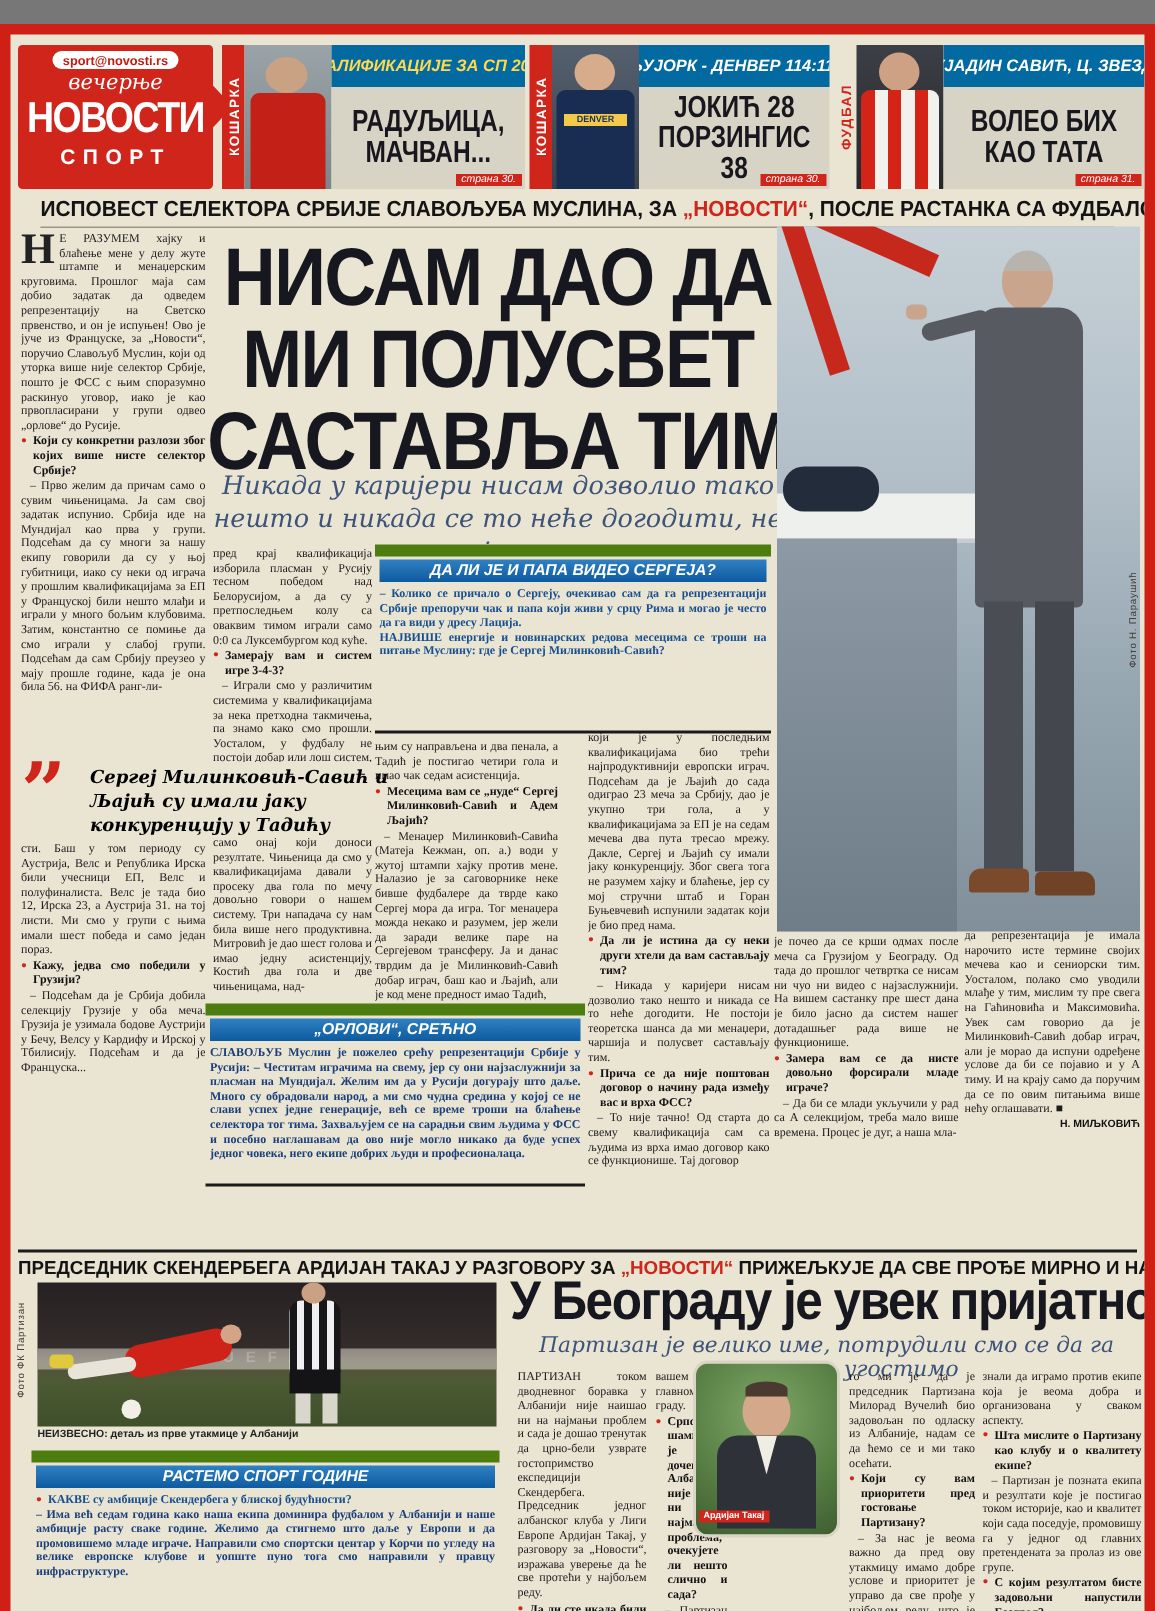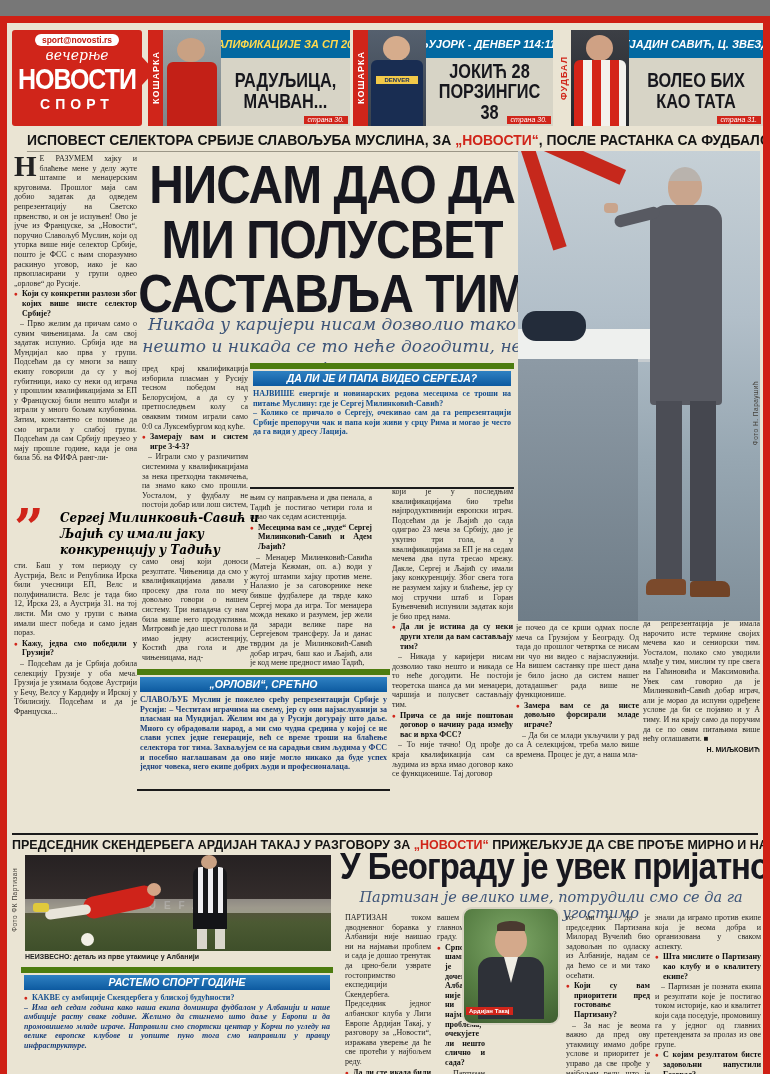--- a/index.html
+++ b/index.html
@@ -59,21 +59,21 @@
     font-family:"Liberation Sans",sans-serif;font-weight:900;font-size:47px;line-height:47px;
     letter-spacing:-1px;color:#17171f;transform:scale(1.02,1.16);transform-origin:top center;}
   .deck{left:135px;top:290px;width:380px;height:50px;text-align:center;
     font-family:"DejaVu Serif",serif;font-style:italic;font-size:17px;line-height:22px;color:#3d5478;}
   .pullquote{left:7px;top:487px;width:250px;height:48px;}
   .pq-mark{position:absolute;left:0;top:-8px;font-size:52px;font-weight:bold;color:#d0251a;
     font-family:"DejaVu Serif",serif;line-height:52px;}
   .pq-text{position:absolute;left:46px;top:0;right:0;font-style:italic;font-weight:bold;
     font-size:12px;line-height:16px;color:#000000;font-family:"DejaVu Serif",serif;}
   
-  .bluebox{box-sizing:border-box;border-top:6px solid #4d7c0f;border-bottom:2px solid #1b1b1b;
+  .bluebox{box-sizing:border-box;border-top:8px solid #4d7c0f;border-bottom:2px solid #1b1b1b;
     background:#eae4d3;padding:2px 3px;}
   .bluebox .bar{background:linear-gradient(180deg,#2f81c2,#0d5aa0);color:#fff;text-align:center;
     font-family:"Liberation Sans",sans-serif;font-weight:bold;font-style:italic;font-size:10.5px;
     line-height:15px;height:15px;margin-bottom:3px;}
   .bluebox .btext{font-size:8px;line-height:9.6px;text-align:justify;color:#17508f;font-weight:bold;overflow:hidden;}
   .bluebox .btext p{margin:0;}
   .bluebox .btext p.q{padding-left:8px;position:relative;}
   .bluebox .btext p.q::before{content:"●";color:#d0251a;position:absolute;left:0;top:0;font-size:6.5px;}
   
   .vcred{writing-mode:vertical-rl;transform:rotate(180deg);font-family:"Liberation Sans",sans-serif;
@@ -204,22 +204,22 @@
     <p>– Играли смо у различитим системима у квалификацијама за нека претходна такмичења, па знамо како смо прошли. Уосталом, у фудбалу не постоји добар или лош систем, већ</p>
   </div>
 
   <div class="abs bodycol" style="left:135px;top:534px;width:106px;height:108px;">
     <p class="first">само онај који доноси резултате. Чињеница да смо у квалификацијама давали у просеку два гола по мечу довољно говори о нашем систему. Три нападача су нам била више него продуктивна. Митровић је дао шест голова и имао једну асистенцију, Костић два гола и две чињеницама, над-</p>
   </div>
 
   <div class="abs bluebox" style="left:243px;top:340px;width:264px;height:126px;">
     <div class="bar">ДА ЛИ ЈЕ И ПАПА ВИДЕО СЕРГЕЈА?</div>
     <div class="btext">
+      <p>– Колико се причало о Сергеју, очекивао сам да га репрезентацији Србије препоручи чак и папа који живи у срцу Рима и могао је често да га види у дресу Лација.</p>
       <p>НАЈВИШЕ енергије и новинарских редова месецима се троши на питање Муслину: где је Сергеј Милинковић-Савић?</p>
-      <p>– Колико се причало о Сергеју, очекивао сам да га репрезентацији Србије препоручи чак и папа који живи у срцу Рима и могао је често да га види у дресу Лација.</p>
     </div>
   </div>
 
   <div class="abs bodycol" style="left:243px;top:470px;width:122px;height:176px;">
     <p class="first">њим су направљена и два пенала, а Тадић је постигао четири гола и имао чак седам асистенција.</p>
     <p class="q">Месецима вам се „нуде“ Сергеј Милинковић-Савић и Адем Љајић?</p>
     <p>– Менаџер Милинковић-Савића (Матеја Кежман, оп. а.) води у жутој штампи хајку против мене. Налазио је за саговорнике неке бивше фудбалере да тврде како Сергеј мора да игра. Тог менаџера можда некако и разумем, јер жели да заради велике паре на Сергејевом трансферу. Ја и данас тврдим да је Милинковић-Савић добар играч, баш као и Љајић, али је код мене предност имао Тадић,</p>
   </div>
 
   <div class="abs bluebox" style="left:130px;top:646px;width:253px;height:122px;">
@@ -227,21 +227,21 @@
     <div class="btext" style="color:#1b3f7a;">
       <p>СЛАВОЉУБ Муслин је пожелео срећу репрезентацији Србије у Русији: – Честитам играчима на свему, јер су они најзаслужнији за пласман на Мундијал. Желим им да у Русији догурају што даље. Много су обрадовали народ, а ми смо чудна средина у којој се не слави успех једне генерације, већ се време троши на блаћење селектора тог тима. Захваљујем се на сарадњи свим људима у ФСС и посебно наглашавам да ово није могло никако да буде успех једног човека, него екипе добрих људи и професионалаца.</p>
     </div>
   </div>
 
   <div class="abs bodycol" style="left:385px;top:464px;width:121px;height:346px;">
     <p class="first">који је у последњим квалификацијама био трећи најпродуктивнији европски играч. Подсећам да је Љајић до сада одиграо 23 меча за Србију, дао је укупно три гола, а у квалификацијама за ЕП је на седам мечева два пута тресао мрежу. Дакле, Сергеј и Љајић су имали јаку конкуренцију. Због свега тога не разумем хајку и блаћење, јер су мој стручни штаб и Горан Буњевчевић испунили задатак који је био пред нама.</p>
     <p class="q">Да ли је истина да су неки други хтели да вам састављају тим?</p>
     <p>– Никада у каријери нисам дозволио тако нешто и никада се то неће догодити. Не постоји теоретска шанса да ми менаџери, чаршија и полусвет састављају тим.</p>
     <p class="q">Прича се да није поштован договор о начину рада између вас и врха ФСС?</p>
-    <p>– То није тачно! Од прође до краја квалификација сам са људима из врха имао договор како се функционише. Тај договор</p>
+    <p>– То није тачно! Од старта до свему квалификација сам са људима из врха имао договор како се функционише. Тај договор</p>
   </div>
 
   <div class="abs bodycol" style="left:509px;top:600px;width:123px;height:210px;">
     <p class="first">је почео да се крши одмах после меча са Грузијом у Београду. Од тада до прошлог четвртка се нисам ни чуо ни видео с најзаслужнији. На вишем састанку пре шест дана је било јасно да систем нашег дотадашњег рада више не функционише.</p>
     <p class="q">Замера вам се да нисте довољно форсирали младе играче?</p>
     <p>– Да би се млади укључили у рад са А селекцијом, треба мало више времена. Процес је дуг, а наша мла-</p>
   </div>
 
   <div class="abs bodycol" style="left:636px;top:596px;width:117px;height:214px;">
     <p class="first">да репрезентација је имала нарочито исте термине својих мечева као и сениорски тим. Уосталом, полако смо уводили млађе у тим, мислим ту пре свега на Гаћиновића и Максимовића. Увек сам говорио да је Милинковић-Савић добар играч, али је морао да испуни одређене услове да би се појавио и у А тиму. И на крају само да поручим да се по овим питањима више нећу оглашавати. ■</p>
@@ -265,21 +265,21 @@
     <div style="position:absolute;left:172px;top:74px;width:10px;height:20px;background:#d9d6cc;"></div>
     <div style="position:absolute;left:190px;top:74px;width:10px;height:20px;background:#d9d6cc;"></div>
     <div style="position:absolute;left:56px;top:78px;width:13px;height:13px;border-radius:50%;background:#f2efe6;"></div>
   </div>
   <div class="abs caption" style="left:18px;top:930px;width:306px;">НЕИЗВЕСНО: детаљ из прве утакмице у Албанији</div>
 
   <div class="abs bluebox" style="left:14px;top:944px;width:312px;height:114px;">
     <div class="bar">РАСТЕМО СПОРТ ГОДИНЕ</div>
     <div class="btext">
       <p class="q">КАКВЕ су амбиције Скендербега у блиској будућности?</p>
-      <p style="color:#1b3f7a;font-style:italic;">– Има већ седам година како наша екипа доминира фудбалом у Албанији и наше амбиције расту сваке године. Желимо да стигнемо што даље у Европи и да промовишемо младе играче. Направили смо спортски центар у Корчи по угледу на велике европске клубове и уопште пуно тога смо направили у правцу инфраструктуре.</p>
+      <p style="color:#1b3f7a;">– Има већ седам година како наша екипа доминира фудбалом у Албанији и наше амбиције расту сваке године. Желимо да стигнемо што даље у Европи и да промовишемо младе играче. Направили смо спортски центар у Корчи по угледу на велике европске клубове и уопште пуно тога смо направили у правцу инфраструктуре.</p>
     </div>
   </div>
 
   <div class="abs bhead">У Београду је увек пријатно</div>
   <div class="abs bdeck">Партизан је велико име, потрудили смо се да га максимално угостимо</div>
 
   <div class="abs bodycol" style="left:338px;top:890px;width:86px;height:166px;">
     <p class="first">ПАРТИЗАН током дводневног боравка у Албанији није наишао ни на најмањи проблем и сада је дошао тренутак да црно-бели узврате гостопримство експедицији Скендербега. Председник једног албанског клуба у Лиги Европе Ардијан Такај, у разговору за „Новости“, изражава уверење да ће све протећи у најбољем реду.</p>
     <p class="q">Да ли сте икада били у Београду и шта очекујете од посете нашем главном граду?</p>
 

